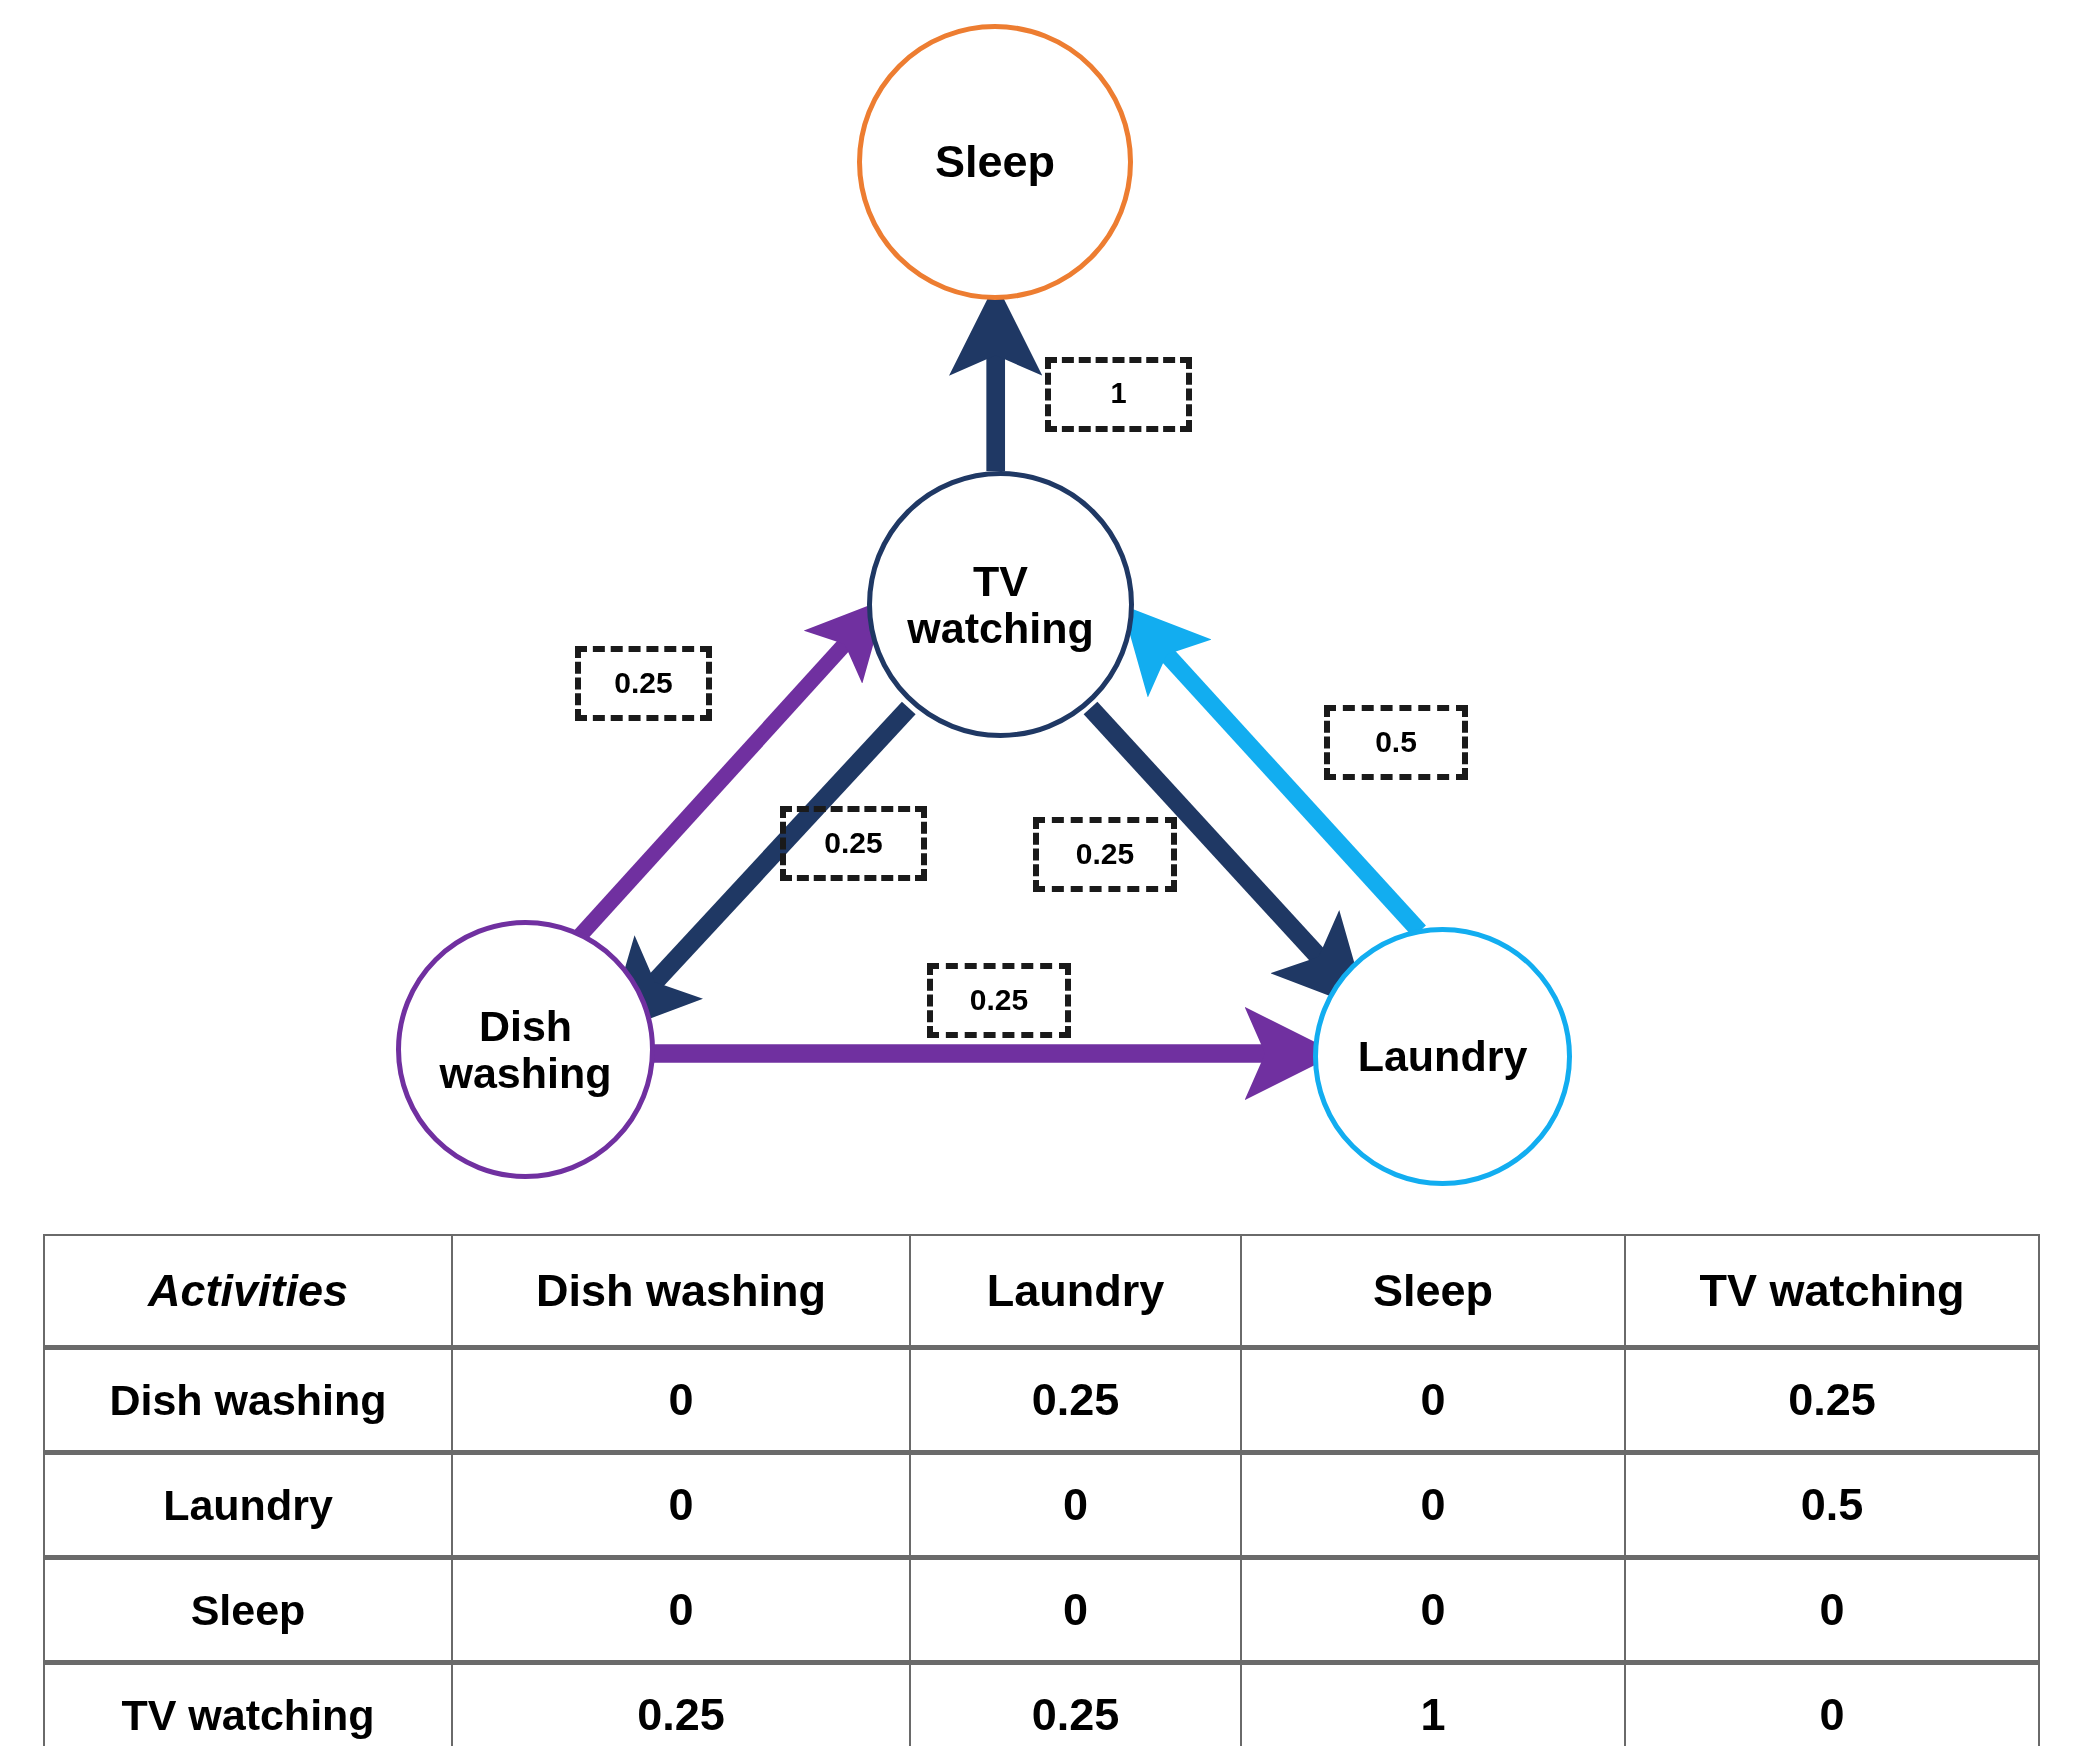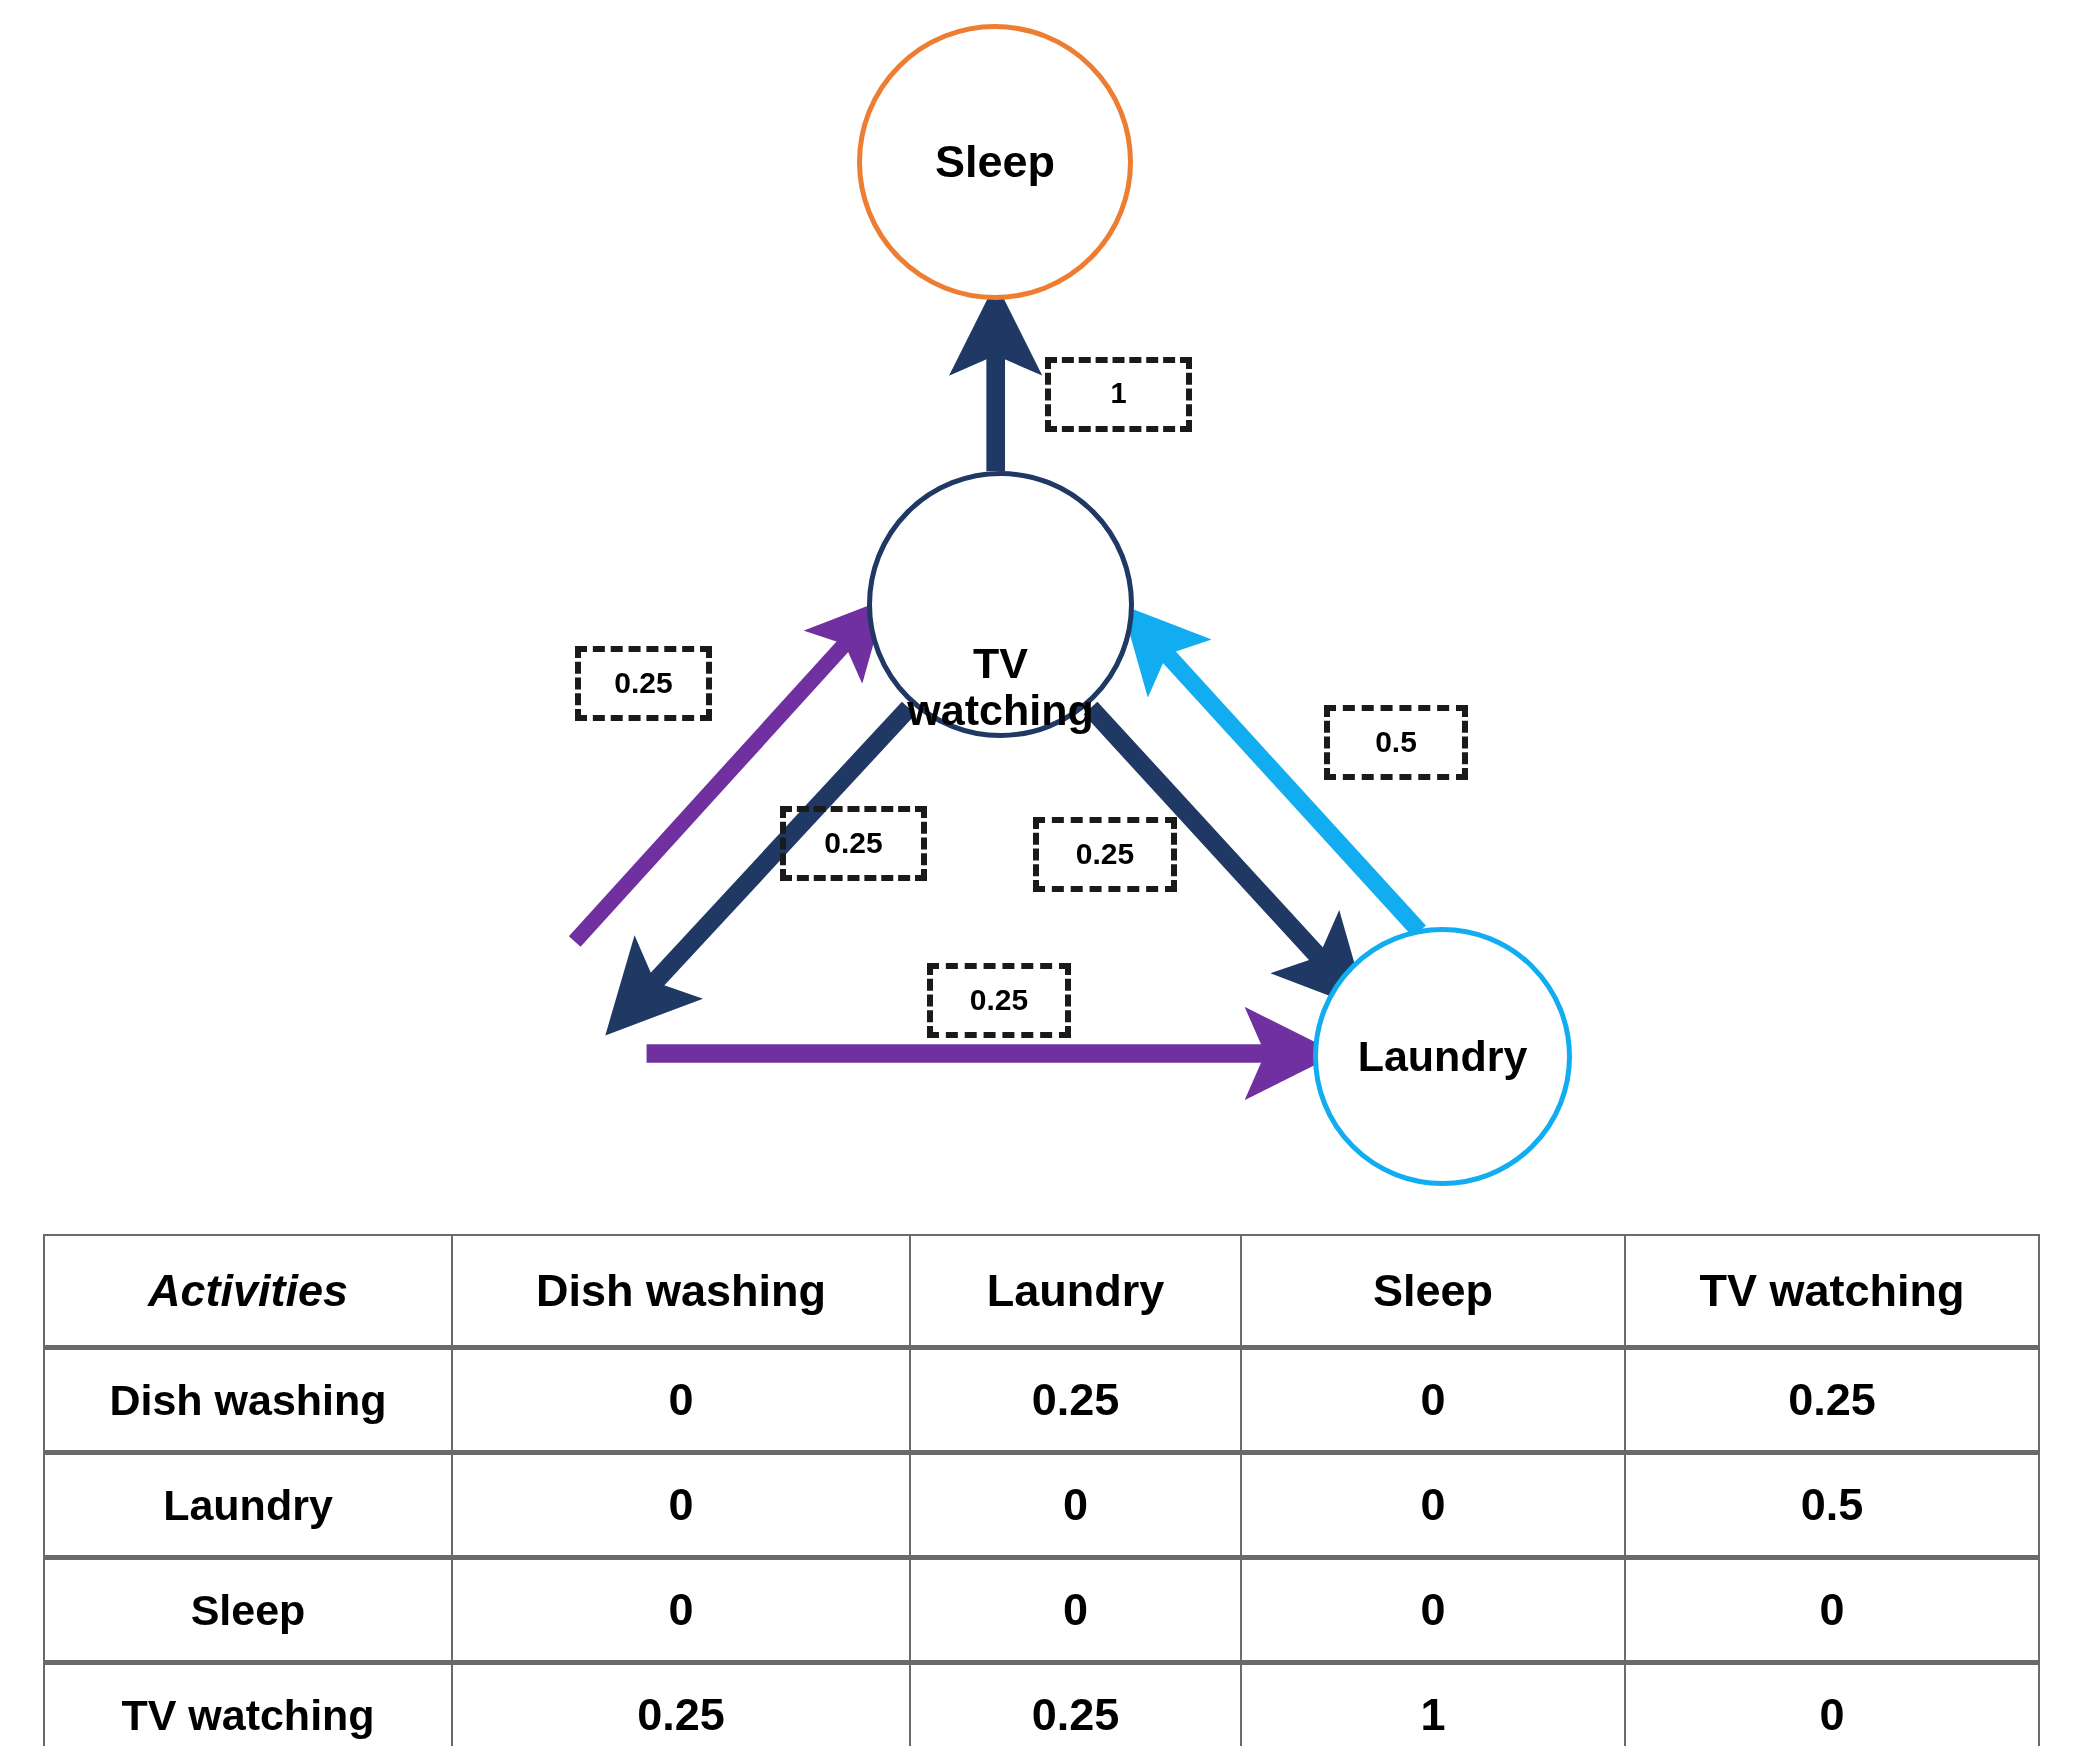--- a/index.html
+++ b/index.html
@@ -11,21 +11,21 @@
   #diagram{position:absolute;left:0;top:0;width:2097px;height:1222px;}
   #edges{position:absolute;left:0;top:0;width:2097px;height:1222px;}
 
   .node{position:absolute;border-radius:50%;background:#ffffff;
         display:flex;align-items:center;justify-content:center;text-align:center;
         font-weight:bold;color:#000000;line-height:1.08;box-sizing:border-box;}
 
   .node .nlabel{display:block;width:100%;}
 
   #node-sleep{left:857px;top:24px;width:276px;height:276px;border:5px solid #ED7D31;font-size:45px;}
-  #node-tv{left:867px;top:471px;width:267px;height:267px;border:5px solid #1F3864;font-size:43px;align-items:flex-end;}
+  #node-tv{left:867px;top:471px;width:267px;height:267px;border:5px solid #1F3864;font-size:43px;}
   #node-dish{left:396px;top:920px;width:259px;height:259px;border:5px solid #7030A0;font-size:43px;}
   #node-laundry{left:1313px;top:927px;width:259px;height:259px;border:5px solid #12ADF0;font-size:43px;}
 
   
   .wbox{position:absolute;box-sizing:border-box;
         display:flex;align-items:center;justify-content:center;
         color:#000000;font-weight:bold;background:transparent;
         border:6.5px dashed #1a1a1a;}
   .wbox span{display:block;transform:translateY(-1.4px);}
 
@@ -88,20 +88,26 @@
       <span class="nlabel">Sleep</span>
     </div>
 
     <div class="node" id="node-tv">
       <span class="nlabel">
         <span>TV</span><br>
         <span>watching</span>
       </span>
     </div>
 
+    <div class="node" id="node-dish">
+      <span class="nlabel">
+        <span>Dish</span><br>
+        <span>washing</span>
+      </span>
+    </div>
 
     <div class="node" id="node-laundry">
       <span class="nlabel">Laundry</span>
     </div>
 
     <div class="wbox" id="w-tv-sleep">
       <span>1</span>
     </div>
     <div class="wbox" id="w-dish-tv">
       <span>0.25</span>

